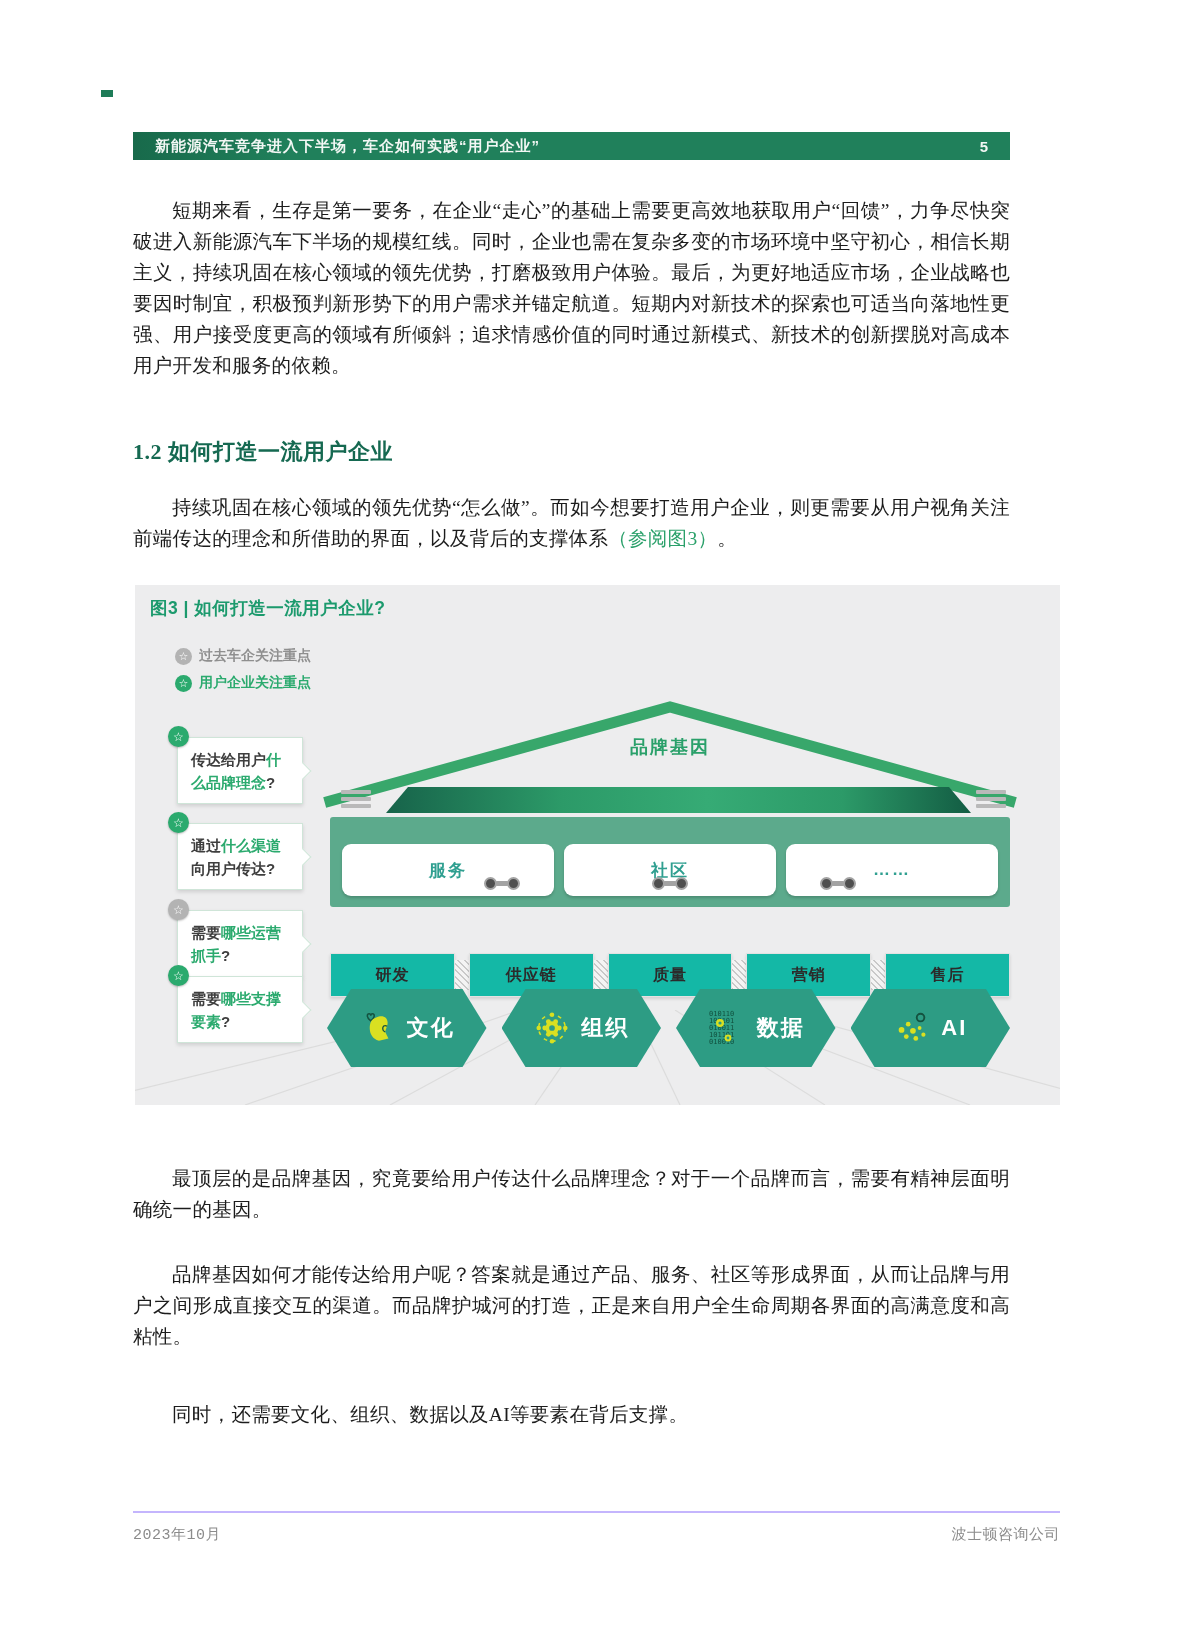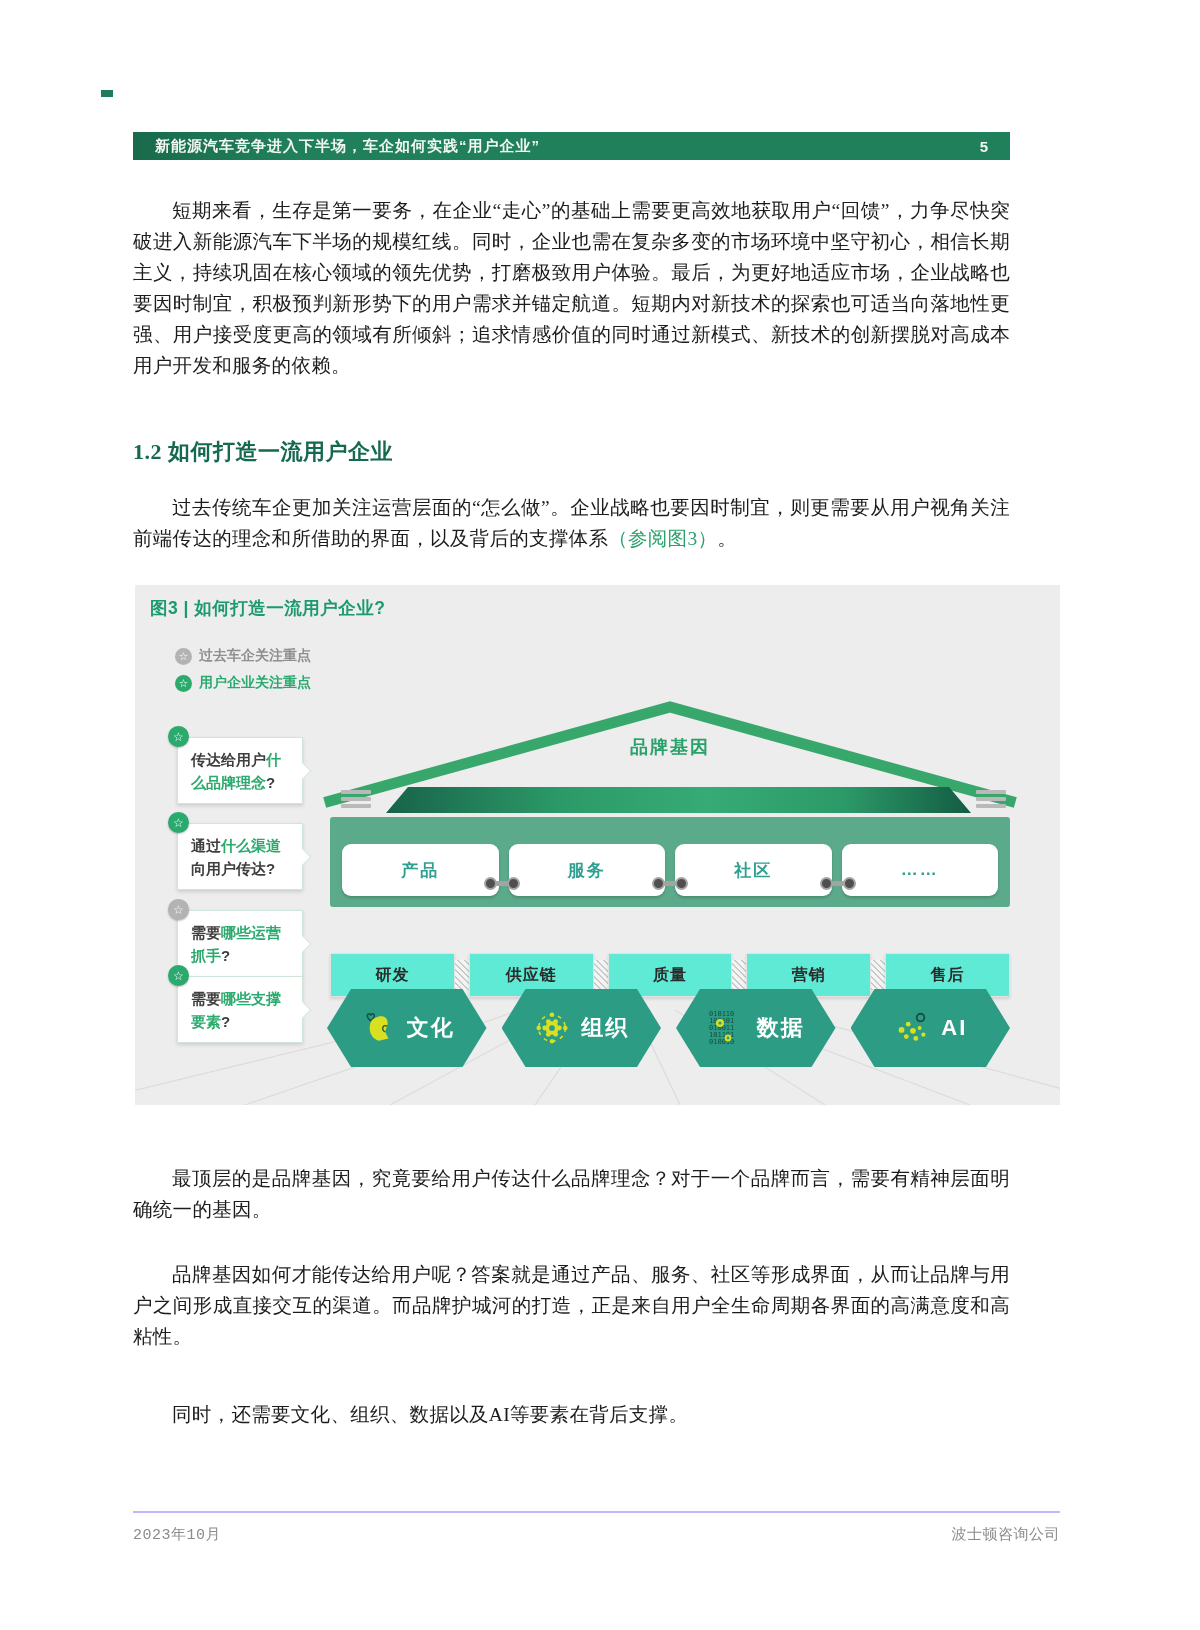--- a/index.html
+++ b/index.html
@@ -131,21 +131,21 @@
     background:#4f4f4f; border:2px solid #a3a3a3;
   }
   .link-bar { width:14px; height:5px; background:#a3a3a3; margin:0 -2px; border-radius:2px; }
 
   
   .ops-row {
     position:absolute; left:195px; top:368px; width:680px; height:44px; z-index:1;
     display:flex; align-items:center;
   }
   .ops-box {
-    flex:1; height:44px; background:#5eead4; border:1px solid #e2e2e2;
+    flex:1; height:44px; background:#14b8a6; border:1px solid #e2e2e2;
     box-shadow:0 2px 3px rgba(0,0,0,0.12);
     display:flex; align-items:center; justify-content:center;
     font-size:16px; font-weight:bold; color:#2b2b2b; letter-spacing:1px;
   }
   .ops-hatch {
     width:14px; height:30px; flex:0 0 14px;
     background:repeating-linear-gradient(45deg,#c9c9c9 0 1.5px,#f4f4f4 1.5px 4.5px);
   }
 
   
@@ -177,21 +177,21 @@
 
   <div class="header-bar">
     <span>新能源汽车竞争进入下半场，车企如何实践“用户企业”</span>
     <span class="page-num">5</span>
   </div>
 
   <p class="p p-1">短期来看，生存是第一要务，在企业“走心”的基础上需要更高效地获取用户“回馈”，力争尽快突破进入新能源汽车下半场的规模红线。同时，企业也需在复杂多变的市场环境中坚守初心，相信长期主义，持续巩固在核心领域的领先优势，打磨极致用户体验。最后，为更好地适应市场，企业战略也要因时制宜，积极预判新形势下的用户需求并锚定航道。短期内对新技术的探索也可适当向落地性更强、用户接受度更高的领域有所倾斜；追求情感价值的同时通过新模式、新技术的创新摆脱对高成本用户开发和服务的依赖。</p>
 
   <h2 class="section-heading">1.2 如何打造一流用户企业</h2>
 
-  <p class="p p-2"><span>过去传统车企更加关注运营层面的“怎么做”。企业战略也要因时制宜，则更需要从用户视角关注前端传达的理念和所借助的界面，以及背后的支撑体系</span><span class="ref-link">（参阅图3）</span><span>。</span></p>
+  <p class="p p-2"><span>持续巩固在核心领域的领先优势“怎么做”。而如今想要打造用户企业，则更需要从用户视角关注前端传达的理念和所借助的界面，以及背后的支撑体系</span><span class="ref-link">（参阅图3）</span><span>。</span></p>
 
   <div class="figure">
 
     <svg class="floor" width="925" height="95" viewBox="0 0 925 95">
       <g stroke="#dcdcdc" stroke-width="1.2">
         <line x1="330" y1="0" x2="-60" y2="95"></line>
         <line x1="385" y1="0" x2="110" y2="95"></line>
         <line x1="430" y1="0" x2="255" y2="95"></line>
         <line x1="465" y1="0" x2="400" y2="95"></line>
         <line x1="500" y1="0" x2="545" y2="95"></line>
@@ -247,21 +247,20 @@
       </div>
     <div class="beam"></div>
     <div class="beam-mark right">
         <span></span>
         <span></span>
         <span></span>
       </div>
 
     <div class="band">
       <div class="band-row">
-        <div class="iface-box">产品</div>
         <div class="iface-box">服务</div>
         <div class="iface-box">社区</div>
         <div class="iface-box">……</div>
       </div>
       <div class="link-chain lc-1">
           <span class="link-dot"></span>
           <span class="link-bar"></span>
           <span class="link-dot"></span>
         </div>
       <div class="link-chain lc-2">

